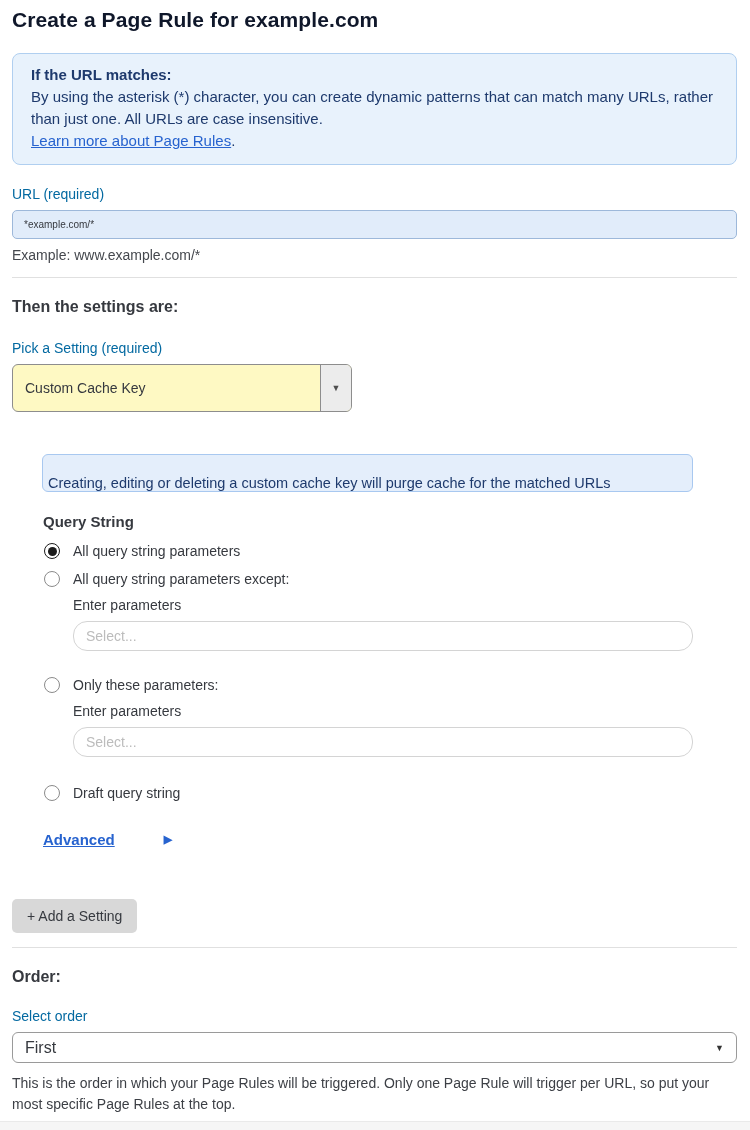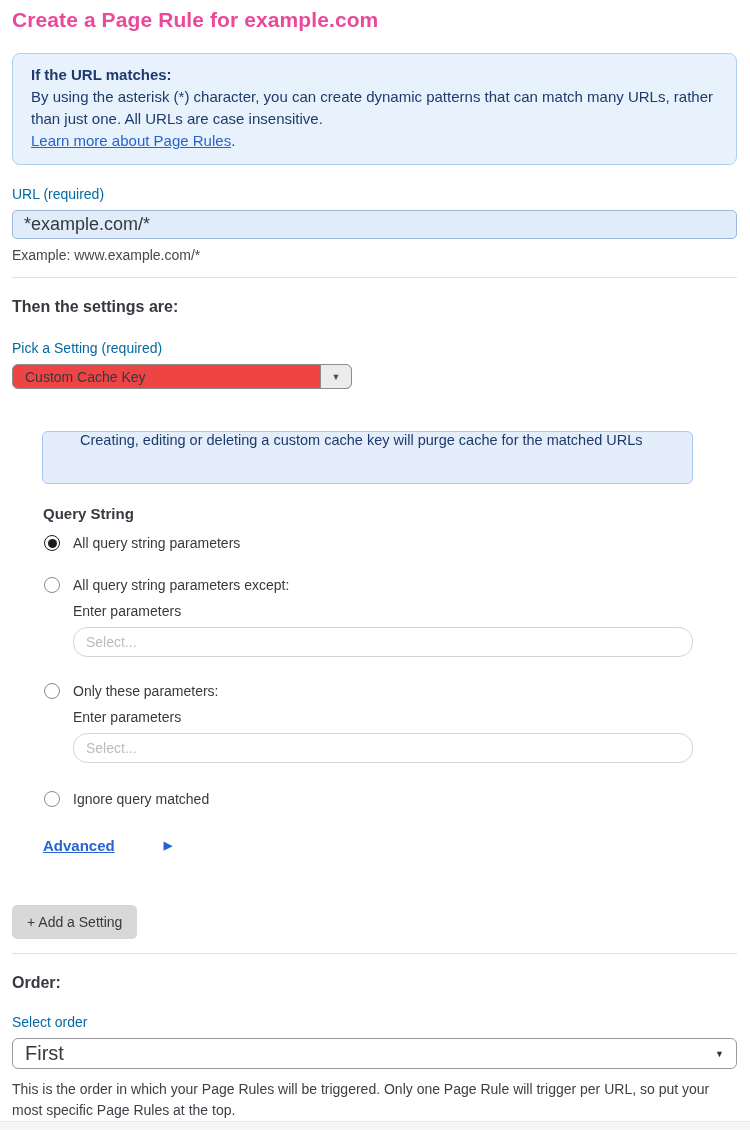--- a/index.html
+++ b/index.html
@@ -4,85 +4,85 @@
 <style>
   * { margin:0; padding:0; box-sizing:border-box; }
   html,body { width:750px; height:1130px; }
   body {
     font-family:"Liberation Sans", sans-serif;
     background:#fff; color:#36393f;
     position:relative; overflow:hidden;
   }
   .page { padding:8px 13px 0 12px; }
 
-  .page-title { font-size:21px; font-weight:700; color:#ec4899; letter-spacing:.1px; }
+  .page-title { font-size:21px; font-weight:700; color:#0f172a; letter-spacing:.1px; }
 
   .info-box {
     margin-top:21px;
     background:var(--info_bg,#e8f2fc);
     border:1px solid var(--info_border,#b0cff0);
     border-radius:8px;
     padding:10px 18px 12px 18px;
     color:var(--info_text,#1e3a6d);
     font-size:15px; line-height:22px;
   }
   .info-box .info-heading { font-weight:700; }
   .info-link { color:var(--link,#2763cf); text-decoration:underline; cursor:pointer; }
 
   .field-label { font-size:14px; color:#0369a1; }
   .lbl-url { margin-top:21px; }
 
   .url-input {
     display:block; width:100%; margin-top:8px; height:29px;
     background:#e1ecfa; border:1px solid #9db8da; border-radius:5px;
-    padding:0 11px; font-size:18px; color:#36393f;
+    padding:0 11px; font-size:10px; color:#36393f;
     font-family:"Liberation Sans", sans-serif; outline:none;
   }
   .example-text { margin-top:8px; font-size:14px; color:#45484e; }
 
   hr.divider { border:none; border-top:1px solid #e0e0e0; margin-top:14px; }
 
   .section-heading { font-size:16px; font-weight:700; margin-top:20px; }
   .lbl-pick { margin-top:24px; }
 
   .select-box {
-    margin-top:8px; width:340px; height:25px;
+    margin-top:8px; width:340px; height:48px;
     display:flex; align-items:stretch;
-    border:1px solid #8d8d8d; border-radius:6px; background:#ef4444;
+    border:1px solid #8d8d8d; border-radius:6px; background:#fef9c3;
     overflow:hidden; cursor:pointer;
   }
   .select-value { flex:1; display:flex; align-items:center; padding:0 12px; font-size:14px; color:#36393f; }
   .select-arrow-btn {
     width:31px; border-left:1px solid #8d8d8d; background:#ececec;
     display:flex; align-items:center; justify-content:center;
     color:#4e4e4e; font-size:9px;
   }
 
   .notice-box {
-    margin-top:42px; margin-left:30px; width:651px; height:53px;
+    margin-top:42px; margin-left:30px; width:651px; height:38px;
     background:#e4eefb; border:1px solid #a8c8f0; border-radius:6px;
-    display:flex; align-items:flex-start; padding:0 37px;
+    display:flex; align-items:flex-end; padding:0 5px;
     color:var(--info_text,#1e3a6d); font-size:14.5px;
   }
 
   .qs-heading { font-size:15px; font-weight:700; margin-top:21px; margin-left:31px; }
 
   .radio-row { display:flex; align-items:center; margin-left:32px; }
   .radio {
     width:16px; height:16px; border-radius:50%;
     border:1.5px solid #8b8b8b; background:#fff; flex:none; cursor:pointer; position:relative;
   }
   .radio.checked { border-color:#1c1c1c; }
   .radio.checked::after {
     content:""; position:absolute; left:2.5px; top:2.5px; right:2.5px; bottom:2.5px;
     background:#1c1c1c; border-radius:50%;
   }
   .radio-label { margin-left:13px; font-size:14px; color:#36393f; cursor:pointer; }
   .row1 { margin-top:13px; }
-  .row2 { margin-top:26px; }
+  .row2 { margin-top:12px; }
   .row3 { margin-top:26px; }
   .row4 { margin-top:28px; }
 
   .sub-label { margin-top:10px; margin-left:61px; font-size:14px; color:#36393f; }
   .param-input {
     display:block; margin-top:8px; margin-left:61px; width:620px; height:30px;
     border:1px solid #d4d4d4; border-radius:14px; padding:0 12px;
     font-size:14px; color:#36393f; outline:none;
     font-family:"Liberation Sans", sans-serif;
   }
@@ -104,21 +104,21 @@
   .hr-order { margin-top:15px; }
   .order-heading { margin-top:20px; }
   .lbl-order { margin-top:22px; }
 
   .order-select {
     margin-top:8px; width:100%; height:31px;
     border:1px solid #9a9a9a; border-radius:6px; background:#fff;
     display:flex; align-items:center; justify-content:space-between;
     padding:0 12px; cursor:pointer;
   }
-  .order-select .ord-value { font-size:20px; color:#36393f; }
+  .order-select .ord-value { font-size:16px; color:#36393f; }
   .order-select .ord-arrow { font-size:9px; color:#333; }
 
   .order-help { margin-top:10px; font-size:14px; line-height:21px; color:#3c3f45; max-width:725px; }
 
   .hr-actions { margin-top:12px; }
   .actions { display:flex; align-items:center; margin-top:13px; }
   .btn {
     height:32px; border:none; border-radius:5px; padding:0 16px;
     font-size:14px; cursor:pointer; font-family:"Liberation Sans", sans-serif;
   }
@@ -180,21 +180,21 @@
 
   <div class="radio-row row3">
     <span class="radio"></span>
     <span class="radio-label">Only these parameters:</span>
   </div>
   <div class="sub-label">Enter parameters</div>
   <input class="param-input" type="text" placeholder="Select..." style="">
 
   <div class="radio-row row4">
     <span class="radio"></span>
-    <span class="radio-label">Ignore query matched</span>
+    <span class="radio-label">Draft query string</span>
   </div>
 
   <div>
     <span class="advanced-link">
       <span class="advanced-text">Advanced</span>
       <span class="advanced-caret">▶</span>
     </span>
   </div>
 
   <div>

